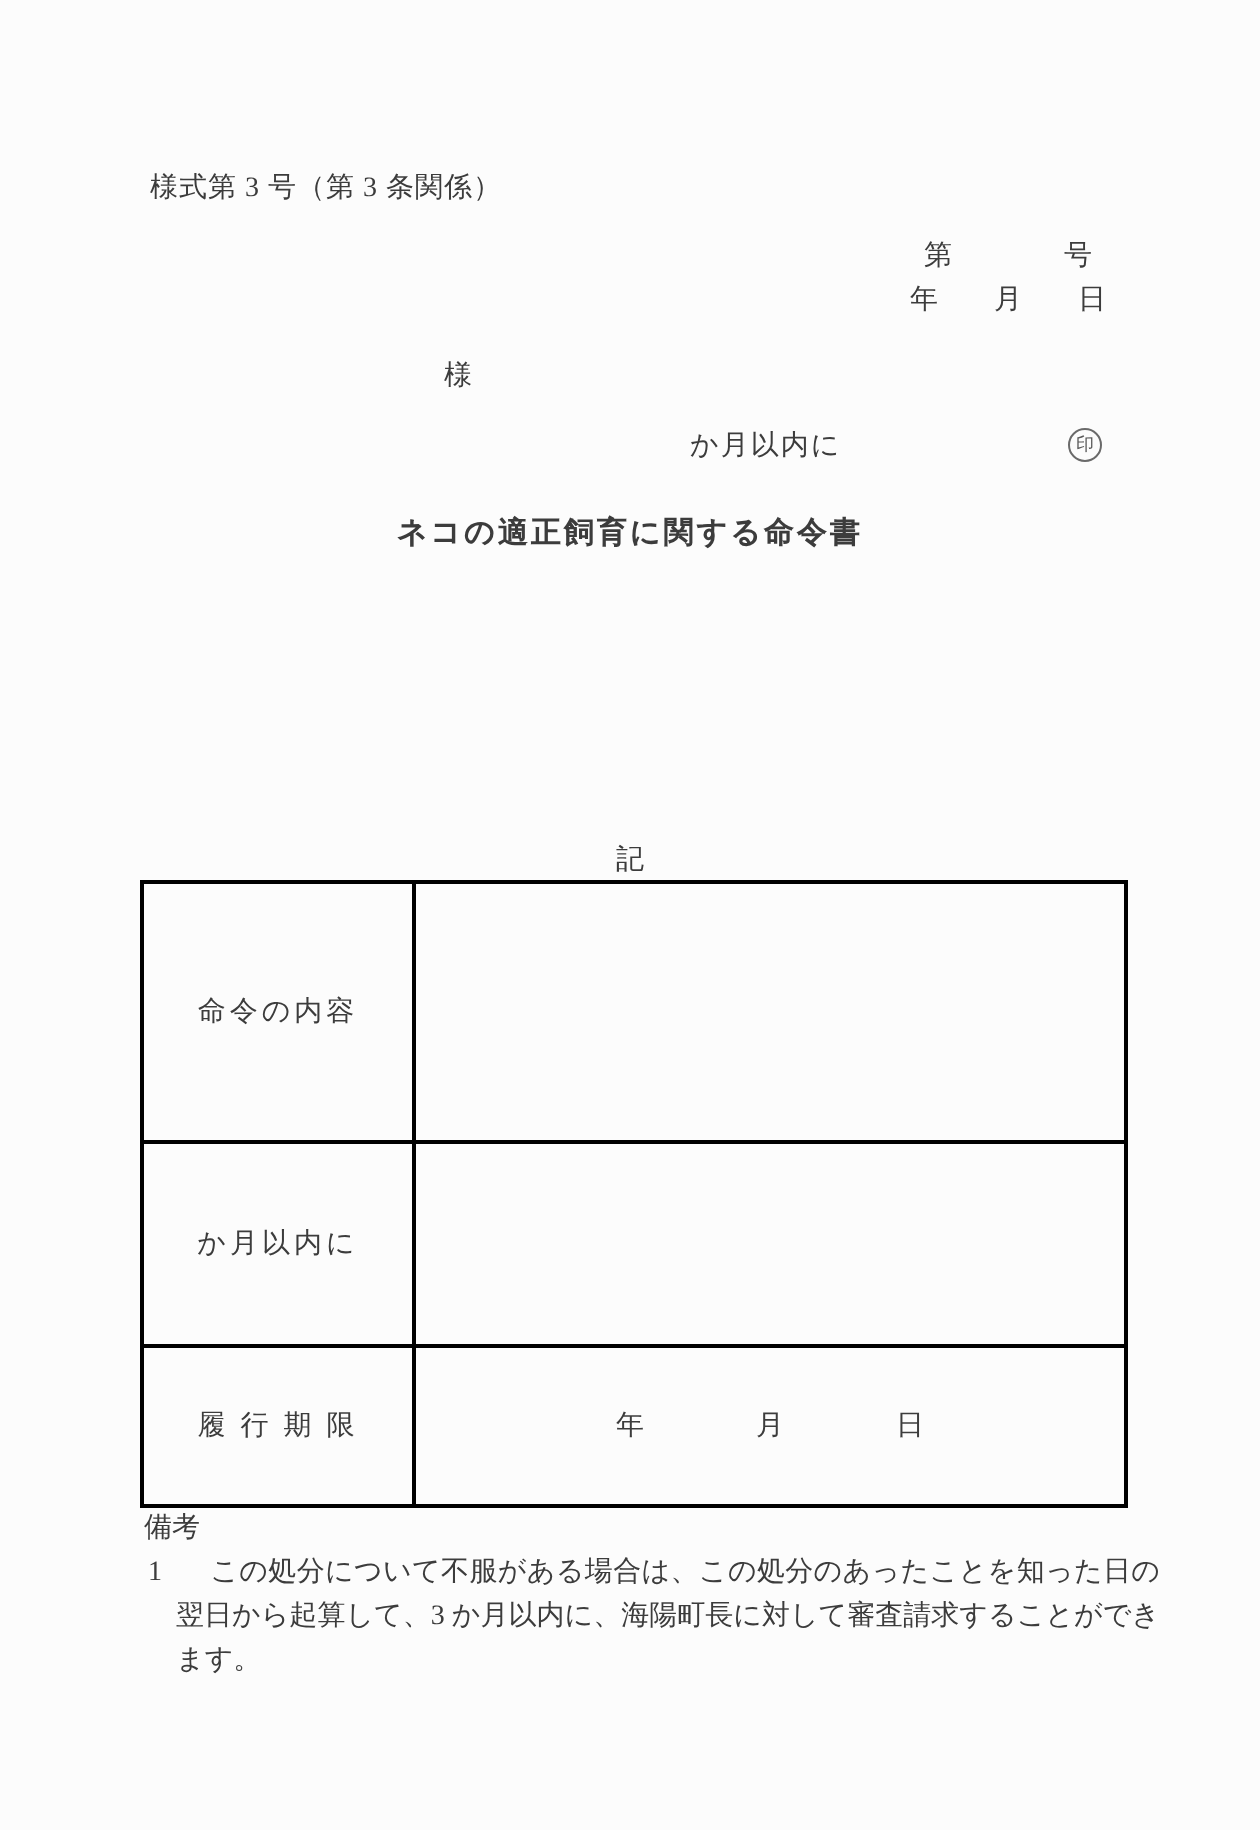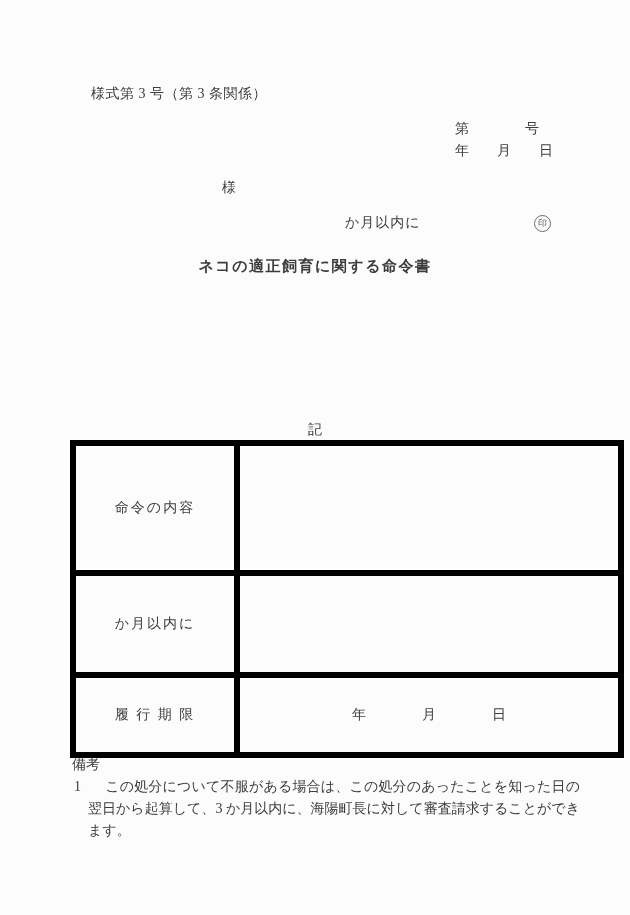--- a/index.html
+++ b/index.html
@@ -7,41 +7,41 @@
     position:relative;
     width:630px;height:915px;
     margin:0 auto;
     background:#fcfcfc;
     color:#3c3c3c;
     font-family:"Liberation Serif","DejaVu Serif",serif;
     font-size:14px;
     overflow:hidden;
   }
   .abs{position:absolute;}
-  .form-id{top:85px;left:91px;letter-spacing:0.5px;}
-  .docnum-block{top:118px;right:77px;text-align:left;line-height:22px;margin-left:30px;}
+  .form-id{top:85px;left:75px;letter-spacing:0.5px;}
+  .docnum-block{top:118px;right:77px;text-align:center;line-height:22px;margin-left:30px;}
   .addressee{top:179px;left:222px;}
   .issuer{top:214px;left:345px;letter-spacing:1px;}
   .seal-pos{top:214px;left:534px;}
   .seal{
     display:inline-flex;align-items:center;justify-content:center;
     width:15px;height:15px;border:1px solid #6a6a6a;border-radius:50%;
     font-size:9px;color:#5a5a5a;line-height:1;
   }
   .doc-title{top:257px;left:0;width:630px;text-align:center;font-size:15px;letter-spacing:1.5px;font-weight:bold;}
   .body-par{top:303px;left:75px;width:479px;line-height:22px;text-align:justify;}
   .ki-heading{top:421px;left:0;width:630px;text-align:center;}
   .cmd-table{
     position:absolute;top:440px;left:70px;
     border-collapse:collapse;table-layout:fixed;
   }
   .cmd-table td{
-    border:6px solid #000000;
+    border:2px solid #000000;
     vertical-align:middle;
-    padding:12px;
+    padding:0;
   }
   .cmd-table td.lbl{
     width:134px;text-align:center;letter-spacing:2px;
   }
   .cmd-table td.val{width:354px;text-align:center;}
   .row1{height:130px;}
   .row2{height:102px;}
   .row3{height:80px;}
   .notes{top:754px;left:72px;width:508px;line-height:22px;}
   .note-item{padding-left:16px;text-indent:-14px;text-align:justify;}

